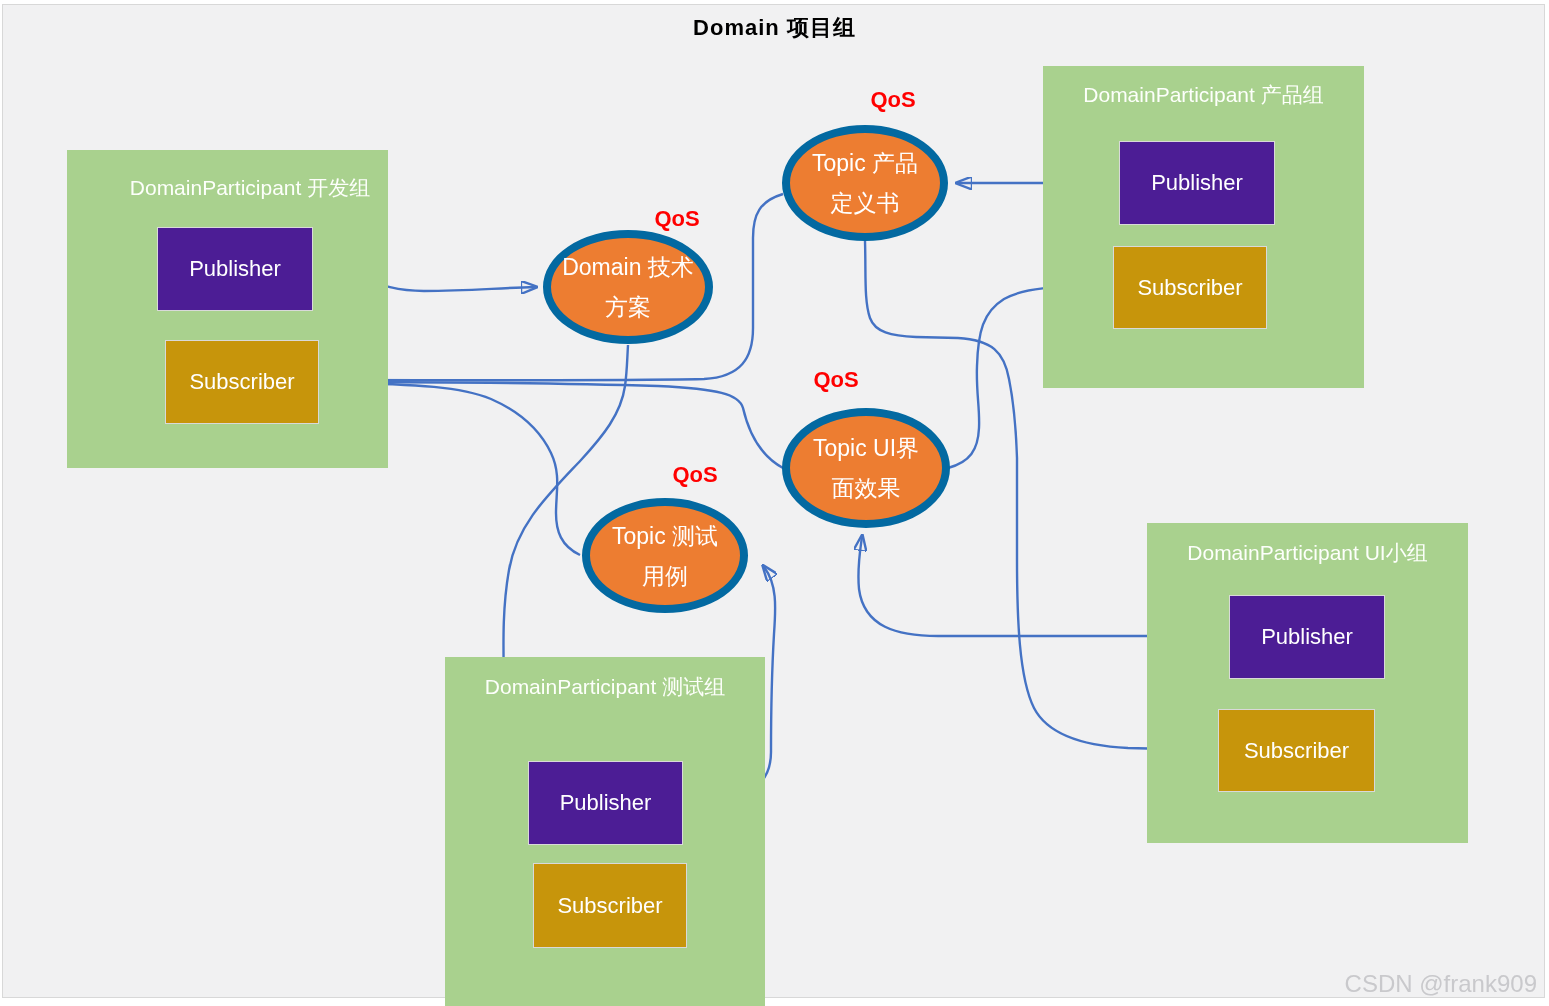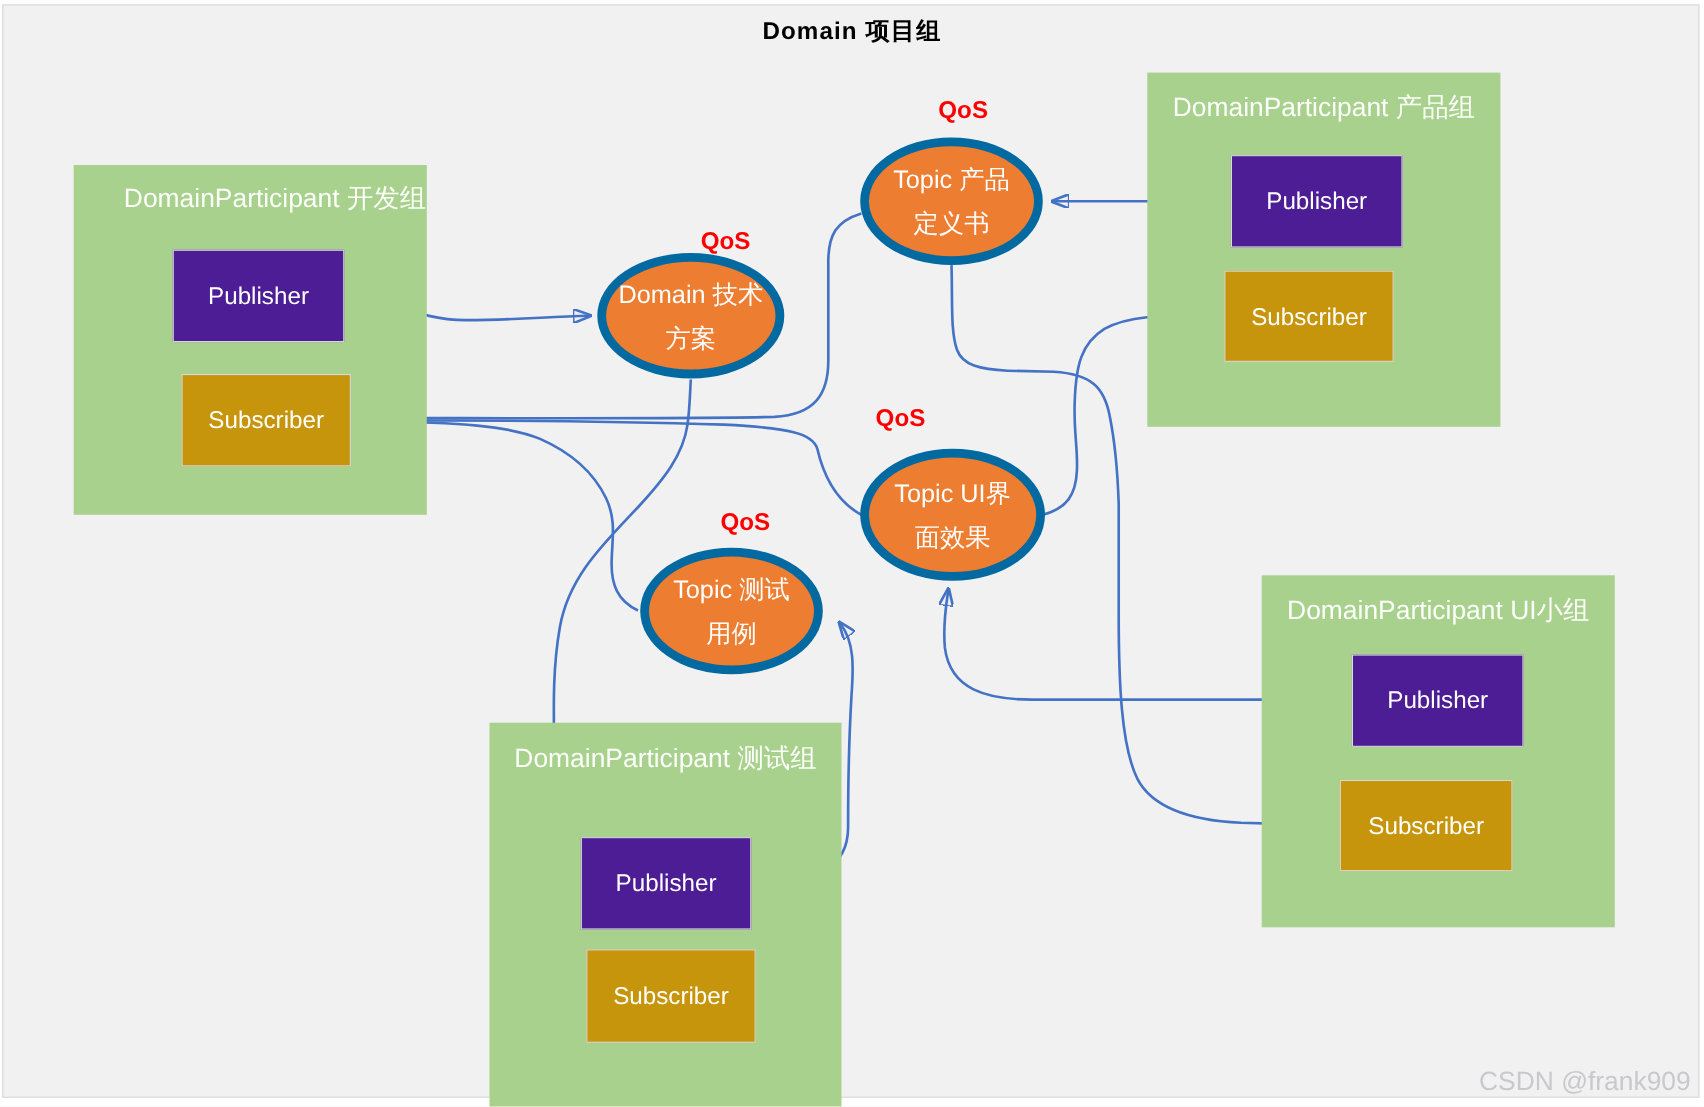--- a/index.html
+++ b/index.html
@@ -14,36 +14,36 @@
   }
   .diagram-title{
     position:absolute;left:0;top:13px;width:1549px;text-align:center;
     font-size:22px;font-weight:bold;color:#000;letter-spacing:1px;
   }
   .participant{
     position:absolute;background:#A9D18E;box-sizing:border-box;
   }
   .participant-title{
     position:absolute;left:0;right:0;text-align:center;
-    color:#FDFFFB;font-size:24px;white-space:nowrap;
+    color:#FDFFFB;font-size:21px;white-space:nowrap;
   }
   .node{
     position:absolute;display:flex;align-items:center;justify-content:center;
     color:#ffffff;font-size:22px;box-sizing:border-box;border:1px solid #D9D9D9;
   }
   .publisher{background:#4c1d95;}
   .subscriber{background:#C7950B;}
   .topic{
     position:absolute;background:#ED7D31;border:8px solid #0369a1;border-radius:50%;
     display:flex;flex-direction:column;align-items:center;justify-content:center;
     color:#ffffff;font-size:23px;line-height:40px;box-sizing:border-box;text-align:center;
   }
   .qos{
     position:absolute;color:#FF0000;font-weight:bold;font-size:22px;
-    width:80px;text-align:left;
+    width:80px;text-align:center;
   }
   .watermark{
     position:absolute;right:12px;top:970px;font-size:24px;color:#C9C9CC;
   }
   svg.wires{position:absolute;left:0;top:0;pointer-events:none;}
   svg.wires path{fill:none;stroke:#4472C4;stroke-width:2.4px;}
 </style>
 </head>
 <body>
 
@@ -63,21 +63,21 @@
   <path marker-end="url(#arr)" d="M 1229 636 L 938 636 C 897 636 864 627 859 589 C 857 568 860 551 862 537"></path>
   <path marker-end="url(#arr)" d="M 783 194 C 760 201 753 214 753 238 L 753 328 C 753 358 741 377 704 379 C 600 381 450 380 324 380"></path>
   <path d="M 783 468 C 761 456 749 434 743 408 C 739 394 718 389 658 386 C 560 383 430 382 334 382"></path>
   <path d="M 580 555 C 561 546 556 531 556 513 C 556 492 561 474 551 453 C 538 426 516 410 491 399 C 462 387 420 384 334 383"></path>
   <path marker-end="url(#arr)" d="M 628 345 C 627 362 627 372 625 386 C 621 414 603 436 581 460 C 549 494 517 524 509 570 C 501 615 504 658 504 700 C 504 762 499 830 504 866 C 507 886 513 894 521 899"></path>
   <path marker-end="url(#arr)" d="M 948 468 C 970 462 978 450 979 428 C 980 408 976 393 977 366 C 978 332 983 312 1004 299 C 1028 286 1058 287 1106 287"></path>
   <path marker-end="url(#arr)" d="M 865 241 C 866 274 864 301 870 318 C 875 332 891 336 916 337 L 958 338 C 992 340 1004 352 1009 379 C 1014 404 1016 428 1017 458 L 1017 558 C 1017 618 1019 678 1034 708 C 1049 737 1088 746 1128 748 L 1207 750"></path>
 </svg>
 
 <div class="participant" style="left:67px;top:150px;width:321px;height:318px;">
-  <div class="participant-title" style="top:14px;padding-left:45px;">DomainParticipant 开发组</div>
+  <div class="participant-title" style="top:24px;padding-left:45px;">DomainParticipant 开发组</div>
 </div>
 <div class="node publisher" style="left:157px;top:227px;width:156px;height:84px;">
   <span>Publisher</span>
 </div>
 <div class="node subscriber" style="left:165px;top:340px;width:154px;height:84px;">
   <span>Subscriber</span>
 </div>
 
 <div class="participant" style="left:1043px;top:66px;width:321px;height:322px;">
   <div class="participant-title" style="top:15px;">DomainParticipant 产品组</div>

